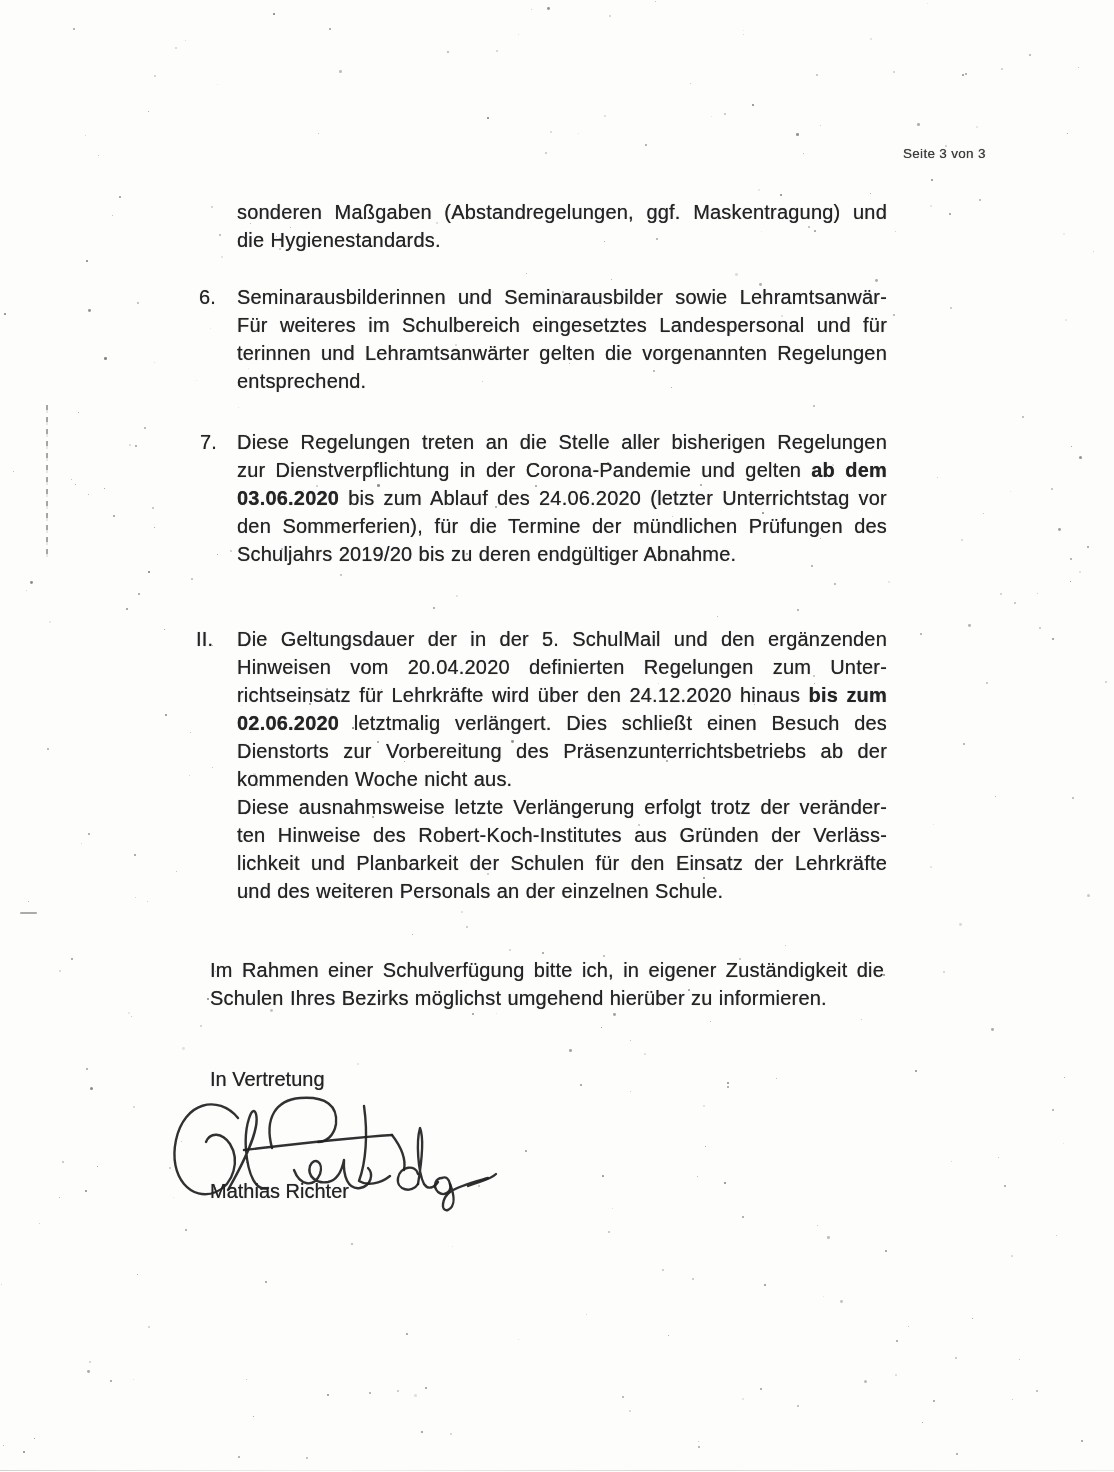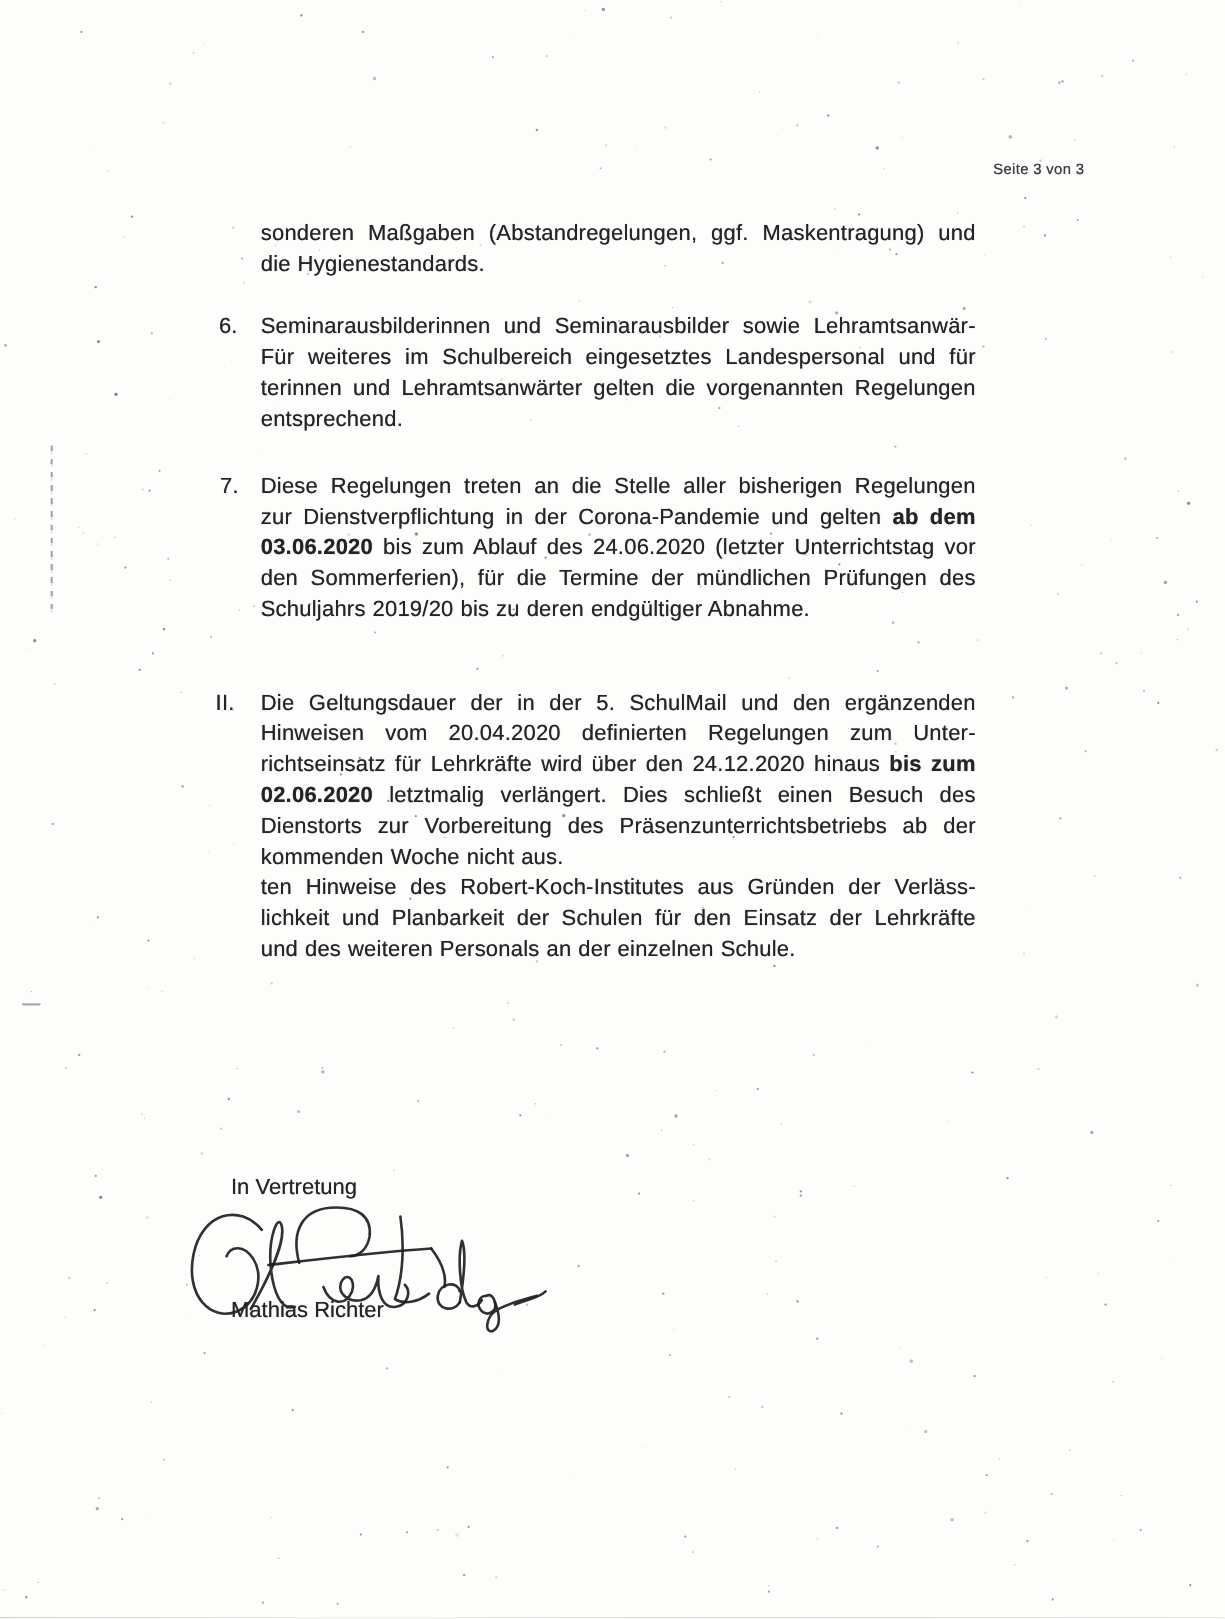--- a/index.html
+++ b/index.html
@@ -479,27 +479,30 @@
 
   <div class="textblock scan-text" style="left:237px; top:625px; width:650px;">
     <span class="marker" style="left:-41px;">II.</span>
     <div>
         <div class="line"><span>Die Geltungsdauer der in der 5. SchulMail und den ergänzenden</span></div>
         <div class="line"><span>Hinweisen vom 20.04.2020 definierten Regelungen zum Unter-</span></div>
         <div class="line"><span>richtseinsatz für Lehrkräfte wird über den 24.12.2020 hinaus </span><b>bis zum</b></div>
         <div class="line"><b>02.06.2020</b><span> letztmalig verlängert. Dies schließt einen Besuch des</span></div>
         <div class="line"><span>Dienstorts zur Vorbereitung des Präsenzunterrichtsbetriebs ab der</span></div>
         <div class="line last"><span>kommenden Woche nicht aus.</span></div>
+        <div class="line"><span>Diese ausnahmsweise letzte Verlängerung erfolgt trotz der veränder-</span></div>
         <div class="line"><span>ten Hinweise des Robert-Koch-Institutes aus Gründen der Verläss-</span></div>
         <div class="line"><span>lichkeit und Planbarkeit der Schulen für den Einsatz der Lehrkräfte</span></div>
         <div class="line last"><span>und des weiteren Personals an der einzelnen Schule.</span></div>
       </div>
   </div>
 
   <div class="textblock scan-text" style="left:210px; top:956px; width:674px;">
+      <div class="line"><span>Im Rahmen einer Schulverfügung bitte ich, in eigener Zuständigkeit die</span></div>
+      <div class="line last"><span>Schulen Ihres Bezirks möglichst umgehend hierüber zu informieren.</span></div>
     </div>
 
   <div class="sig-label scan-text">In Vertretung</div>
 
   <svg class="signature" viewBox="0 0 334 128" aria-hidden="true">
     <path d="M 72,28 C 52,4 18,12 10,50 C 2,88 26,112 50,102 C 68,94 74,70 64,54 C 56,42 44,42 40,52"></path>
     <path d="M 62,100 C 78,72 94,38 90,24 C 87,13 78,34 80,60 C 82,85 90,102 102,98"></path>
     <path d="M 106,58 C 98,28 110,10 134,8 C 160,6 172,16 170,34 C 168,46 160,52 152,52"></path>
     <path d="M 78,60 C 130,54 180,48 226,45"></path>
     <path d="M 128,80 C 134,96 148,98 154,84 C 158,72 148,66 144,76 C 141,86 150,94 162,92 C 172,90 176,80 178,70 C 177,86 182,100 194,98 C 205,96 208,84 202,78"></path>

